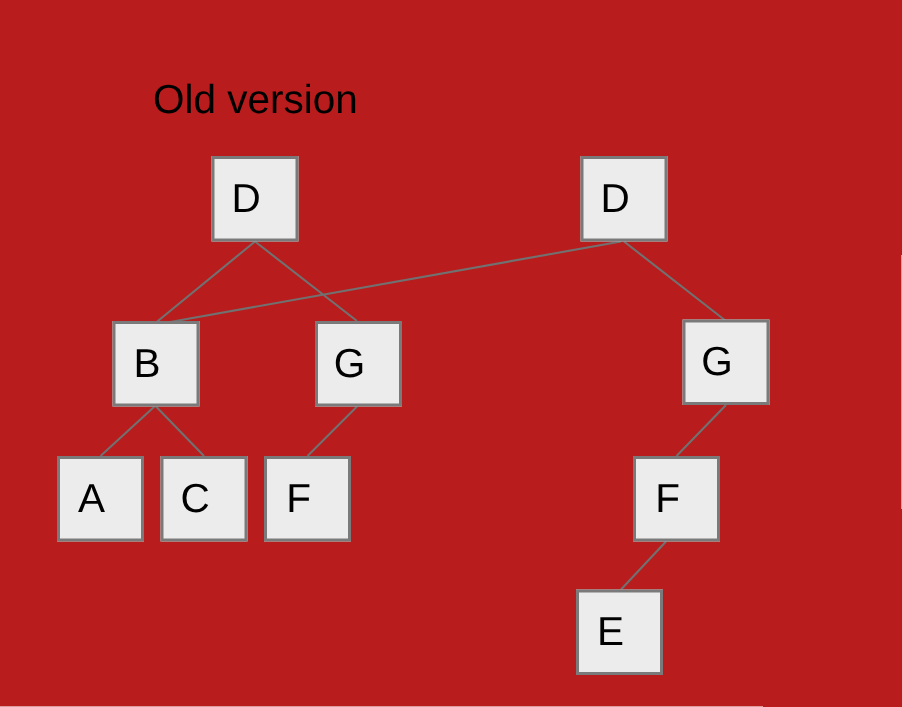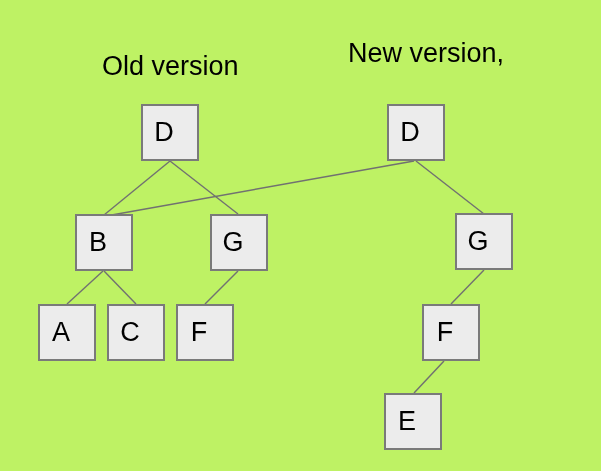--- a/index.html
+++ b/index.html
@@ -1,20 +1,20 @@
 <!DOCTYPE html>
 <html><head>
 <meta charset="utf-8">
 <style>
   html, body { margin: 0; padding: 0; background: #ffffff; }
   .canvas {
     position: relative;
     width: 601px;
     height: 471px;
-    background: #bef264;
+    background: #b91c1c;
     font-family: "Liberation Sans", sans-serif;
     color: #000;
     overflow: hidden;
   }
   .edges {
     position: absolute;
     left: 0; top: 0;
     width: 601px; height: 471px;
   }
   .title {
@@ -52,21 +52,20 @@
       <line x1="103" y1="271" x2="67" y2="304" stroke="#717171" stroke-width="1.4"></line>
       <line x1="104" y1="271" x2="136" y2="304" stroke="#717171" stroke-width="1.4"></line>
       <line x1="238" y1="271" x2="205" y2="304" stroke="#717171" stroke-width="1.4"></line>
       <line x1="484" y1="270" x2="451" y2="304" stroke="#717171" stroke-width="1.4"></line>
       <line x1="444" y1="361" x2="414" y2="393" stroke="#717171" stroke-width="1.4"></line>
     </svg>
 
   <div class="title title-old">Old version</div>
 
   <div class="title title-new">
-    <div>New version,</div>
   </div>
 <div class="node" style="left: 141px; top: 104px; background: rgb(236, 236, 236); border-color: rgb(122, 122, 122);">
       <span class="lbl">D</span>
     </div>
     <div class="node" style="left: 387px; top: 104px; background: rgb(236, 236, 236); border-color: rgb(122, 122, 122);">
       <span class="lbl">D</span>
     </div>
     <div class="node" style="left: 75px; top: 214px; background: rgb(236, 236, 236); border-color: rgb(122, 122, 122);">
       <span class="lbl">B</span>
     </div>

